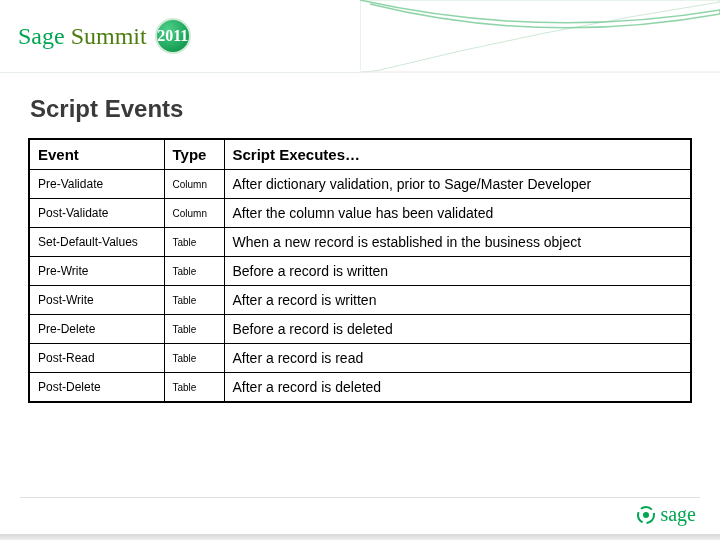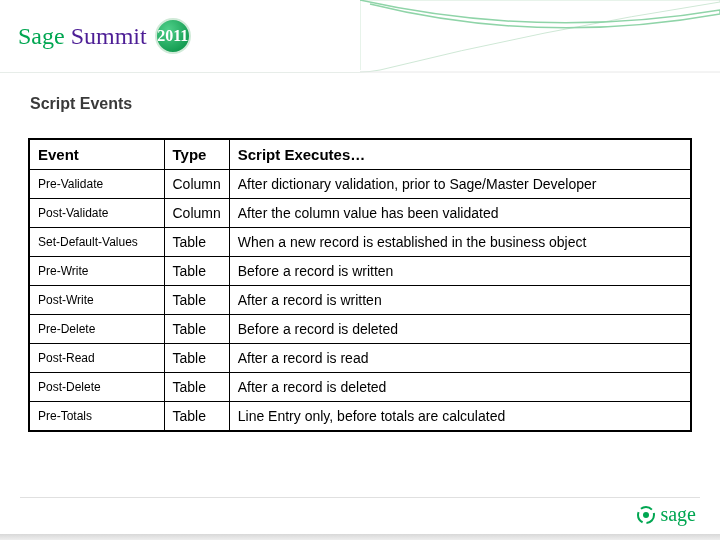--- a/index.html
+++ b/index.html
@@ -29,39 +29,39 @@
   }
   .logo-text {
     font-family: Georgia, 'Times New Roman', serif;
     font-size: 24px;
     color: #3a3a3a;
     display: flex;
     align-items: center;
     gap: 6px;
   }
   .logo-sage { color: #00a651; font-weight: normal; }
-  .logo-summit { color: #4c1d95; font-weight: normal; }
+  .logo-summit { color: #4d7c0f; font-weight: normal; }
   .year-badge {
     width: 36px; height: 36px;
     border-radius: 50%;
     background: radial-gradient(circle at 35% 30%, #4fd08a, #008a3e);
     color: #ffffff;
     font-size: 16px;
     font-weight: bold;
     display: inline-flex;
     align-items: center;
     justify-content: center;
     margin-left: 2px;
     border: 2px solid #d0ead8;
   }
   .slide-title {
     position: absolute;
     top: 95px;
     left: 30px;
-    font-size: 16px;
+    font-size: 24px;
     font-weight: bold;
     color: #3a3a3a;
     font-family: Arial, sans-serif;
   }
   .table-wrap {
     position: absolute;
     top: 138px;
     left: 28px;
     right: 28px;
   }
@@ -79,21 +79,21 @@
     background: #ffffff;
   }
   th {
     font-weight: bold;
     font-size: 15px;
   }
   td.col-event {
     font-size: 12px;
   }
   td.col-type {
-    font-size: 14px;
+    font-size: 10px;
   }
   td.col-desc {
     font-size: 14px;
   }
   th.col-type, td.col-type { width: 60px; }
   th.col-event, td.col-event { width: 135px; margin-left: 20px; }
   .footer-logo {
     position: absolute;
     bottom: 14px;
     right: 24px;
@@ -182,25 +182,20 @@
         <tr>
           <td class="col-event">Post-Read</td>
           <td class="col-type">Table</td>
           <td class="col-desc">After a record is read</td>
         </tr>
         <tr>
           <td class="col-event">Post-Delete</td>
           <td class="col-type">Table</td>
           <td class="col-desc">After a record is deleted</td>
         </tr>
-        <tr>
-          <td class="col-event">Pre-Totals</td>
-          <td class="col-type">Table</td>
-          <td class="col-desc">Line Entry only, before totals are calculated</td>
-        </tr>
       </tbody>
   </table>
 </div>
 
 <div class="footer-divider"></div>
 
 <div class="footer-logo">
   <svg width="20" height="20" viewBox="0 0 20 20">
     <circle cx="10" cy="10" r="8" fill="none" stroke="#00a651" stroke-width="2" stroke-dasharray="12 4"></circle>
     <circle cx="10" cy="10" r="3" fill="#00a651"></circle>

